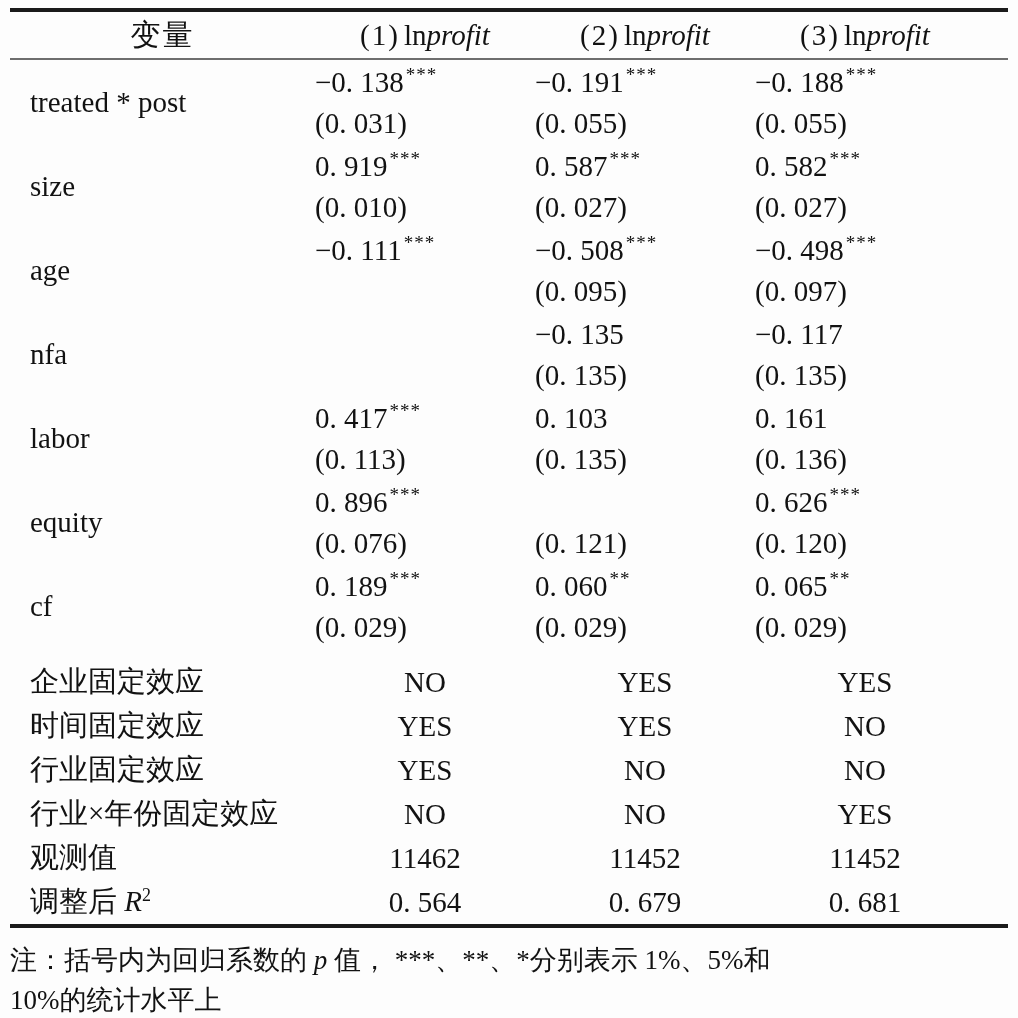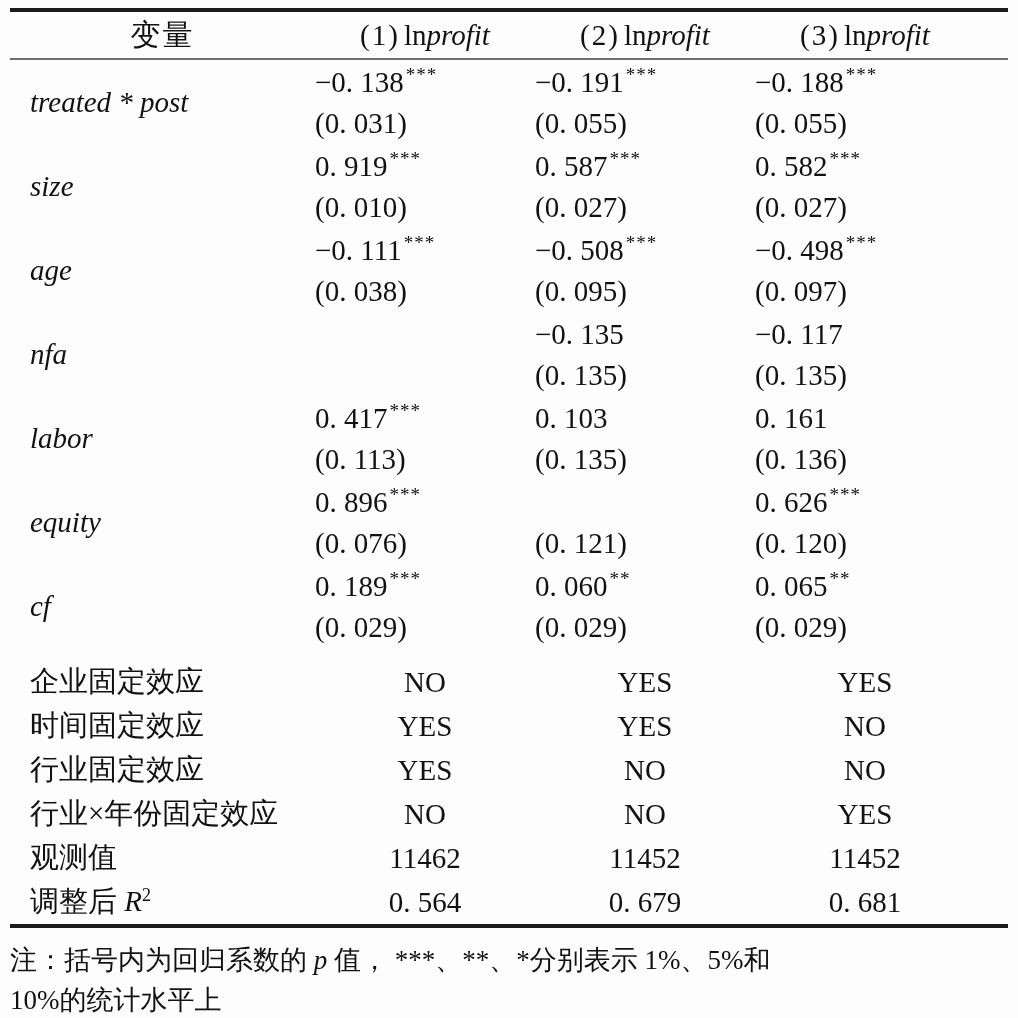--- a/index.html
+++ b/index.html
@@ -34,21 +34,20 @@
 
   .coef-block {
     display: grid;
     grid-template-columns: 305px 220px 220px 220px;
     grid-template-rows: 42px 42px;
   }
   .var-label {
     grid-row: 1 / 3;
     align-self: center;
     padding-left: 20px;
-    font-style: italic;
     font-size: 29px;
     white-space: nowrap;
   }
   .num-cell {
     text-align: left;
     align-self: center;
     font-size: 29px;
     white-space: nowrap;
   }
   .num-cell sup.stars {
@@ -109,21 +108,20 @@
           <div class="num-cell" style="grid-row:1;grid-column:4"><span>0. 582</span><sup class="stars">***</sup></div>
           <div class="num-cell" style="grid-row:2;grid-column:2">(0. 010)</div>
           <div class="num-cell" style="grid-row:2;grid-column:3">(0. 027)</div>
           <div class="num-cell" style="grid-row:2;grid-column:4">(0. 027)</div>
         </div>
         <div class="coef-block">
           <div class="var-label">age</div>
           <div class="num-cell" style="grid-row:1;grid-column:2"><span>−0. 111</span><sup class="stars">***</sup></div>
           <div class="num-cell" style="grid-row:1;grid-column:3"><span>−0. 508</span><sup class="stars">***</sup></div>
           <div class="num-cell" style="grid-row:1;grid-column:4"><span>−0. 498</span><sup class="stars">***</sup></div>
-          <div class="num-cell" style="grid-row:2;grid-column:2">(0. 038)</div>
           <div class="num-cell" style="grid-row:2;grid-column:3">(0. 095)</div>
           <div class="num-cell" style="grid-row:2;grid-column:4">(0. 097)</div>
         </div>
         <div class="coef-block">
           <div class="var-label">nfa</div>
           <div class="num-cell" style="grid-row:1;grid-column:3"><span>−0. 135</span><sup class="stars"></sup></div>
           <div class="num-cell" style="grid-row:1;grid-column:4"><span>−0. 117</span><sup class="stars"></sup></div>
           <div class="num-cell" style="grid-row:2;grid-column:3">(0. 135)</div>
           <div class="num-cell" style="grid-row:2;grid-column:4">(0. 135)</div>
         </div>

